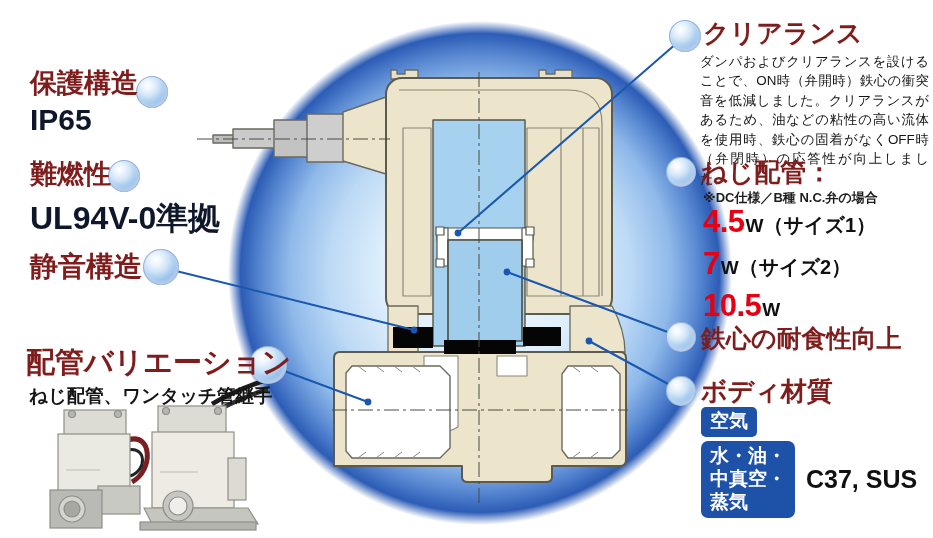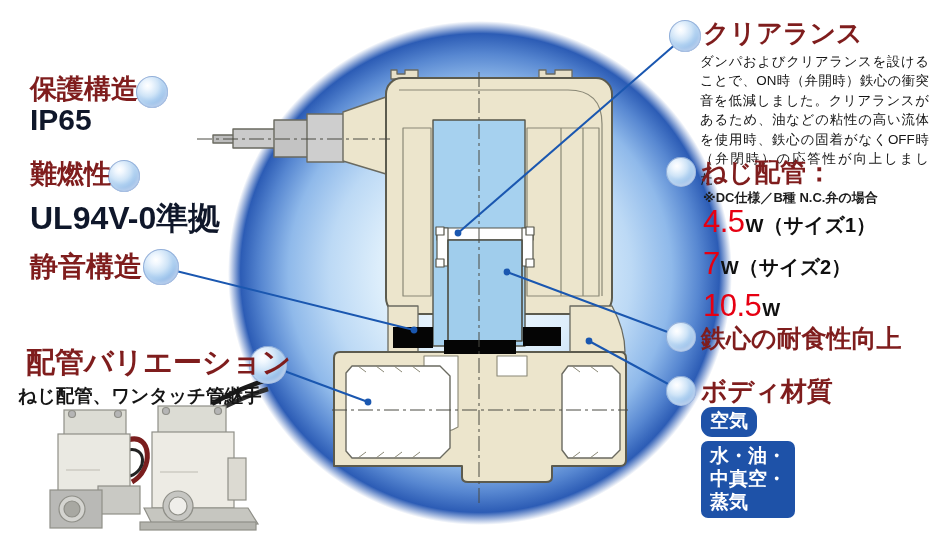--- a/index.html
+++ b/index.html
@@ -11,27 +11,27 @@
   .h27{font-size:27px;} .h26{font-size:26px;} .h25{font-size:25px;} .h28{font-size:28px;} .h29{font-size:29px;}
   .bigval{position:absolute;font-weight:bold;color:#0f172a;white-space:nowrap;line-height:1.05;}
   .bubble{position:absolute;border-radius:50%;
     background:radial-gradient(circle at 36% 30%, #ffffff 0%, #f0f7fe 14%, #cfe4f7 36%,
                #a4c9ee 56%, #76a3dd 73%, #4577c5 89%, #3a69ba 100%);
     box-shadow:inset -2px -3px 4px rgba(255,255,255,.55), inset 0 0 0 1px rgba(40,84,168,.4);}
   .desc{position:absolute;width:229px;font-size:13.4px;line-height:1.45;color:#141414;
         font-weight:500;text-align:justify;}
   .note{position:absolute;font-size:13px;color:#1c1c1c;font-weight:600;white-space:nowrap;}
   .pitem{display:flex;align-items:baseline;white-space:nowrap;margin-bottom:6px;}
-  .pnum{font-size:31px;font-weight:normal;color:#e60012;letter-spacing:-.5px;}
+  .pnum{font-size:31px;font-weight:bold;color:#e60012;letter-spacing:-.5px;}
   .punit{font-size:19px;font-weight:800;color:#101010;margin-left:1px;}
   .psize{font-size:20px;font-weight:600;color:#101010;}
   .sub{position:absolute;font-size:18.5px;font-weight:600;color:#151515;white-space:nowrap;}
   .mrow{position:absolute;display:flex;align-items:center;gap:11px;white-space:nowrap;}
   .badge{background:#1e52a8;color:#fff;font-weight:bold;border-radius:5px;}
-  .badge1{font-size:19px;padding:1px 9px 3px;border-radius:11px;}
+  .badge1{font-size:19px;padding:1px 9px 3px;}
   .badgeM{font-size:19px;line-height:1.2;padding:4px 9px 5px;border-radius:7px;}
   .badgeM span{display:block;}
   .mval{font-size:21px;font-weight:600;color:#111;}
   .mval2{font-size:25px;font-weight:600;color:#111;}
 </style>
 </head>
 <body>
 
 <div class="canvas">
 
@@ -173,30 +173,30 @@
 
   <div class="bubble" style="left:136px;top:76px;width:32px;height:32px"></div>
   <div class="bubble" style="left:108px;top:160px;width:32px;height:32px"></div>
   <div class="bubble" style="left:143px;top:249px;width:36px;height:36px"></div>
   <div class="bubble" style="left:249px;top:346px;width:38px;height:38px"></div>
   <div class="bubble" style="left:669px;top:20px;width:32px;height:32px"></div>
   <div class="bubble" style="left:666px;top:157px;width:30px;height:30px"></div>
   <div class="bubble" style="left:666px;top:322px;width:30px;height:30px"></div>
   <div class="bubble" style="left:666px;top:376px;width:30px;height:30px"></div>
 
-  <div class="abs h h27" style="left:30px;top:75px">保護構造</div>
+  <div class="abs h h27" style="left:30px;top:69px">保護構造</div>
   <div class="bigval" style="left:30px;top:104px;font-size:30px">IP65</div>
 
   <div class="abs h h27" style="left:30px;top:160px">難燃性</div>
   <div class="bigval" style="left:30px;top:202px;font-size:32px">UL94V-0準拠</div>
 
   <div class="abs h h29" style="left:26px;top:347px">配管バリエーション</div>
 
   <div class="abs h h28" style="left:30px;top:252px">静音構造</div>
-  <div class="sub" style="left:18px;top:383px">ねじ配管、ワンタッチ管継手</div>
+  <div class="sub" style="left:29px;top:383px">ねじ配管、ワンタッチ管継手</div>
 
   <div class="abs h h26" style="left:703px;top:20px">クリアランス</div>
   <div class="desc" style="left:700px;top:52px">ダンパおよびクリアランスを設けることで、ON時（弁開時）鉄心の衝突音を低減しました。クリアランスがあるため、油などの粘性の高い流体を使用時、鉄心の固着がなくOFF時（弁閉時）の応答性が向上しました。</div>
 
   <div class="abs h h26" style="left:701px;top:159px">ねじ配管：</div>
   <div class="note" style="left:703px;top:189px">※DC仕様／B種 N.C.弁の場合</div>
   <div class="abs" style="left:703px;top:204px">
     <div class="pitem">
       <span class="pnum">4.5</span>
       <span class="punit">W</span>
@@ -218,15 +218,16 @@
   <div class="abs h h26" style="left:701px;top:378px">ボディ材質</div>
   <div class="mrow" style="left:701px;top:407px">
     <span class="badge badge1">空気</span>
   </div>
   <div class="mrow" style="left:701px;top:441px">
     <span class="badge badgeM">
       <span>水・油・</span>
       <span>中真空・</span>
       <span>蒸気</span>
     </span>
+    <span class="mval2">C37, SUS</span>
   </div>
 
 </div>
 
 </body></html>

